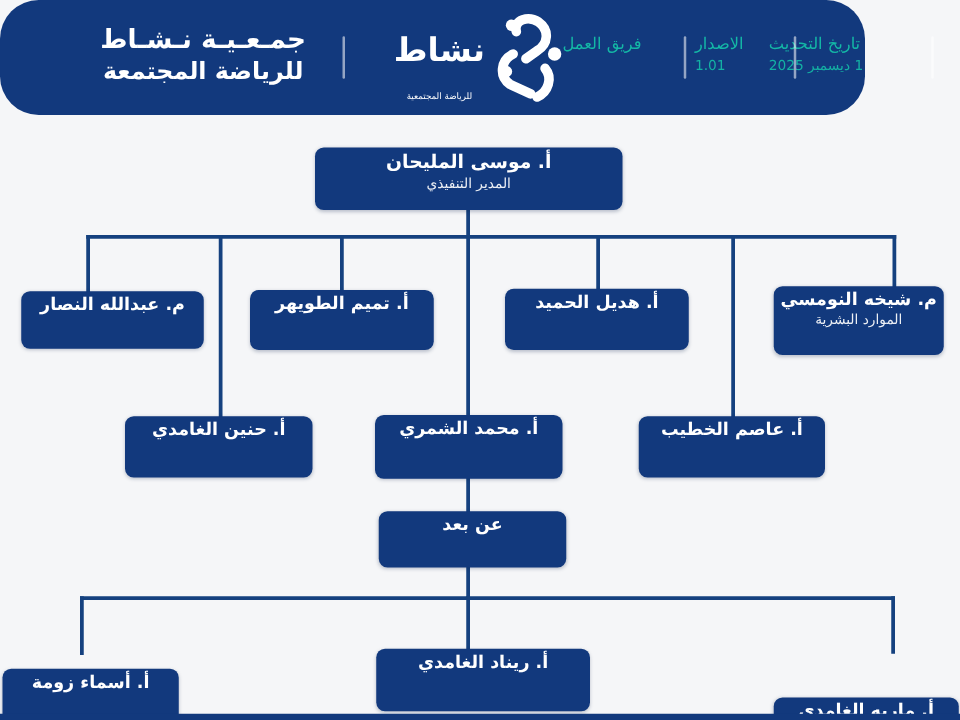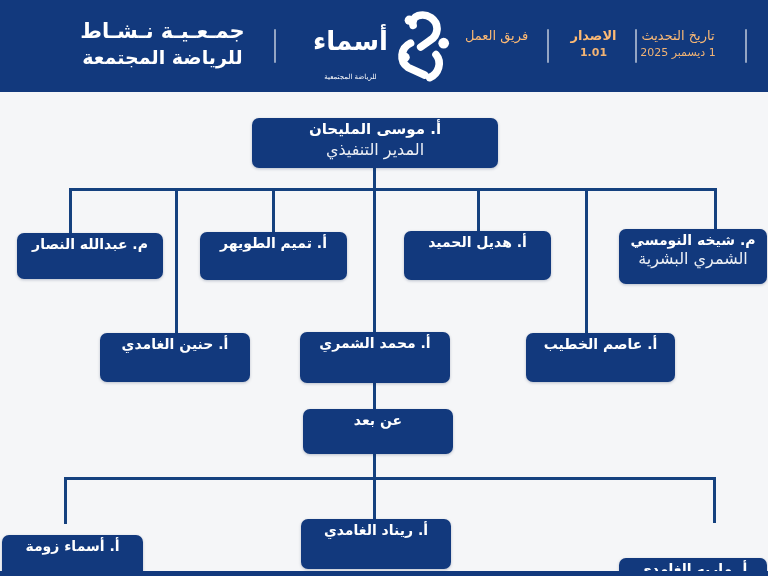--- a/index.html
+++ b/index.html
@@ -6,43 +6,43 @@
     --navy:#12397d;
     --line:#15417f;
     --bg:#f5f6f8;
     --white:#ffffff;
   }
   *{box-sizing:border-box;margin:0;padding:0;}
   body{margin:0;background:#ddd;font-family:"DejaVu Sans",sans-serif;}
   .canvas{position:relative;width:768px;height:576px;background:var(--bg);overflow:hidden;}
 
   
-  .header{position:absolute;left:0;top:0;width:768px;height:92px;background:var(--navy);color:#fff;}
+  .header{position:absolute;left:0;top:0;width:692px;height:92px;background:var(--navy);color:#fff;border-radius:31px;}
   .org-title{position:absolute;left:55px;top:17px;width:215px;text-align:center;direction:rtl;color:#fff;}
   .org-title .t1{font-size:21px;font-weight:bold;letter-spacing:1px;line-height:1.35;}
   .org-title .t2{font-size:19px;font-weight:bold;line-height:1.3;}
   .vbar{position:absolute;width:2px;background:rgba(255,255,255,.55);border-radius:1px;}
 
   .logo{position:absolute;left:326px;top:8px;width:128px;height:78px;direction:rtl;display:flex;align-items:center;gap:2px;}
   .logo-mark{width:64px;height:74px;flex:0 0 auto;}
   .logo-text{display:flex;flex-direction:column;align-items:center;margin-top:14px;}
   .logo-word{font-size:26px;font-weight:bold;line-height:1;color:#fff;}
   .logo-tag{font-size:7px;color:#fff;margin-top:19px;white-space:nowrap;}
 
-  .meta-group{position:absolute;direction:rtl;text-align:center;color:#fdba74;}
+  .meta-group{position:absolute;direction:rtl;text-align:left;color:#14b8a6;}
   .meta-label{font-size:13px;line-height:1.4;}
   .meta-value{font-size:11px;line-height:1.5;opacity:.95;}
 
   
   .chart{position:absolute;left:0;top:92px;width:768px;height:484px;}
   .node{position:absolute;background:var(--navy);color:#fff;border-radius:7px;
         display:flex;flex-direction:column;align-items:center;justify-content:flex-start;
         direction:rtl;text-align:center;box-shadow:0 1px 3px rgba(10,30,70,.25);padding:2px 6px;}
   .node .name{font-weight:bold;font-size:14px;line-height:1.3;white-space:nowrap;}
-  .node .role{font-size:16px;line-height:1.3;opacity:.92;white-space:nowrap;}
+  .node .role{font-size:11px;line-height:1.3;opacity:.92;white-space:nowrap;}
   .node.big .name{font-size:15px;}
   .cline{position:absolute;background:var(--line);}
 
   
   .footer-strip{position:absolute;left:0;top:571px;width:768px;height:5px;background:var(--navy);}
 </style>
 </head>
 <body>
 
 <div class="canvas">
@@ -63,33 +63,33 @@
           <path d="M16 26 C8 30 7 40 14 45 L27 51"></path>
           <path d="M36 35 C41 41 38 50 31 53"></path>
         </g>
         <g fill="#ffffff">
           <circle cx="15" cy="8" r="3.6"></circle>
           <circle cx="42" cy="26" r="4.2"></circle>
           <circle cx="12" cy="37" r="3.4"></circle>
         </g>
       </svg>
       <div class="logo-text">
-        <div class="logo-word">أسماء</div>
+        <div class="logo-word">نشاط</div>
         <div class="logo-tag">للرياضة المجتمعية</div>
       </div>
     </div>
 
     <div class="vbar" style="left:745px;top:29px;height:34px;"></div>
     <div class="meta-group" style="left:615px;top:27px;width:126px;">
       <div class="meta-label">تاريخ التحديث</div>
       <div class="meta-value">1 ديسمبر 2025</div>
     </div>
 
     <div class="vbar" style="left:635px;top:29px;height:34px;"></div>
-    <div class="meta-group" style="left:556px;top:27px;width:75px;font-weight:bold;">
+    <div class="meta-group" style="left:556px;top:27px;width:75px;">
       <div class="meta-label">الاصدار</div>
       <div class="meta-value">1.01</div>
     </div>
 
     <div class="vbar" style="left:547px;top:29px;height:34px;"></div>
     <div class="meta-group" style="left:450px;top:27px;width:93px;">
       <div class="meta-label">فريق العمل</div>
       <div class="meta-value"></div>
     </div>
   </div>
@@ -119,43 +119,43 @@
 
     <div class="node" style="left:5px;top:233px;width:146px;height:46px;margin-left:12px;">
       <div class="name">م. عبدالله النصار</div>
     </div>
     <div class="node" style="left:200px;top:232px;width:147px;height:48px;">
       <div class="name">أ. تميم الطويهر</div>
     </div>
     <div class="node" style="left:404px;top:231px;width:147px;height:49px;">
       <div class="name">أ. هديل الحميد</div>
     </div>
-    <div class="node" style="left:619px;top:229px;width:148px;height:55px;">
+    <div class="node" style="left:619px;top:229px;width:136px;height:55px;">
       <div class="name">م. شيخه النومسي</div>
-      <div class="role">الشمري البشرية</div>
+      <div class="role">الموارد البشرية</div>
     </div>
 
     <div class="node" style="left:300px;top:332px;width:150px;height:51px;">
       <div class="name">أ. محمد الشمري</div>
     </div>
     <div class="node" style="left:100px;top:333px;width:150px;height:49px;">
       <div class="name">أ. حنين الغامدي</div>
     </div>
-    <div class="node" style="left:526px;top:333px;width:149px;height:49px;">
+    <div class="node" style="left:511px;top:333px;width:149px;height:49px;">
       <div class="name">أ. عاصم الخطيب</div>
     </div>
 
     <div class="node" style="left:303px;top:409px;width:150px;height:45px;">
       <div class="name">عن بعد</div>
     </div>
 
     <div class="node" style="left:2px;top:523px;width:141px;height:45px;margin-top:12px;">
       <div class="name">أ. أسماء زومة</div>
     </div>
-    <div class="node" style="left:301px;top:519px;width:150px;height:50px;">
+    <div class="node" style="left:301px;top:519px;width:171px;height:50px;">
       <div class="name">أ. ريناد الغامدي</div>
     </div>
     <div class="node" style="left:619px;top:522px;width:148px;height:48px;margin-top:36px;">
       <div class="name">أ. ماريه الغامدي</div>
     </div>
   </div>
 
   <div class="footer-strip"></div>
 </div>
 

